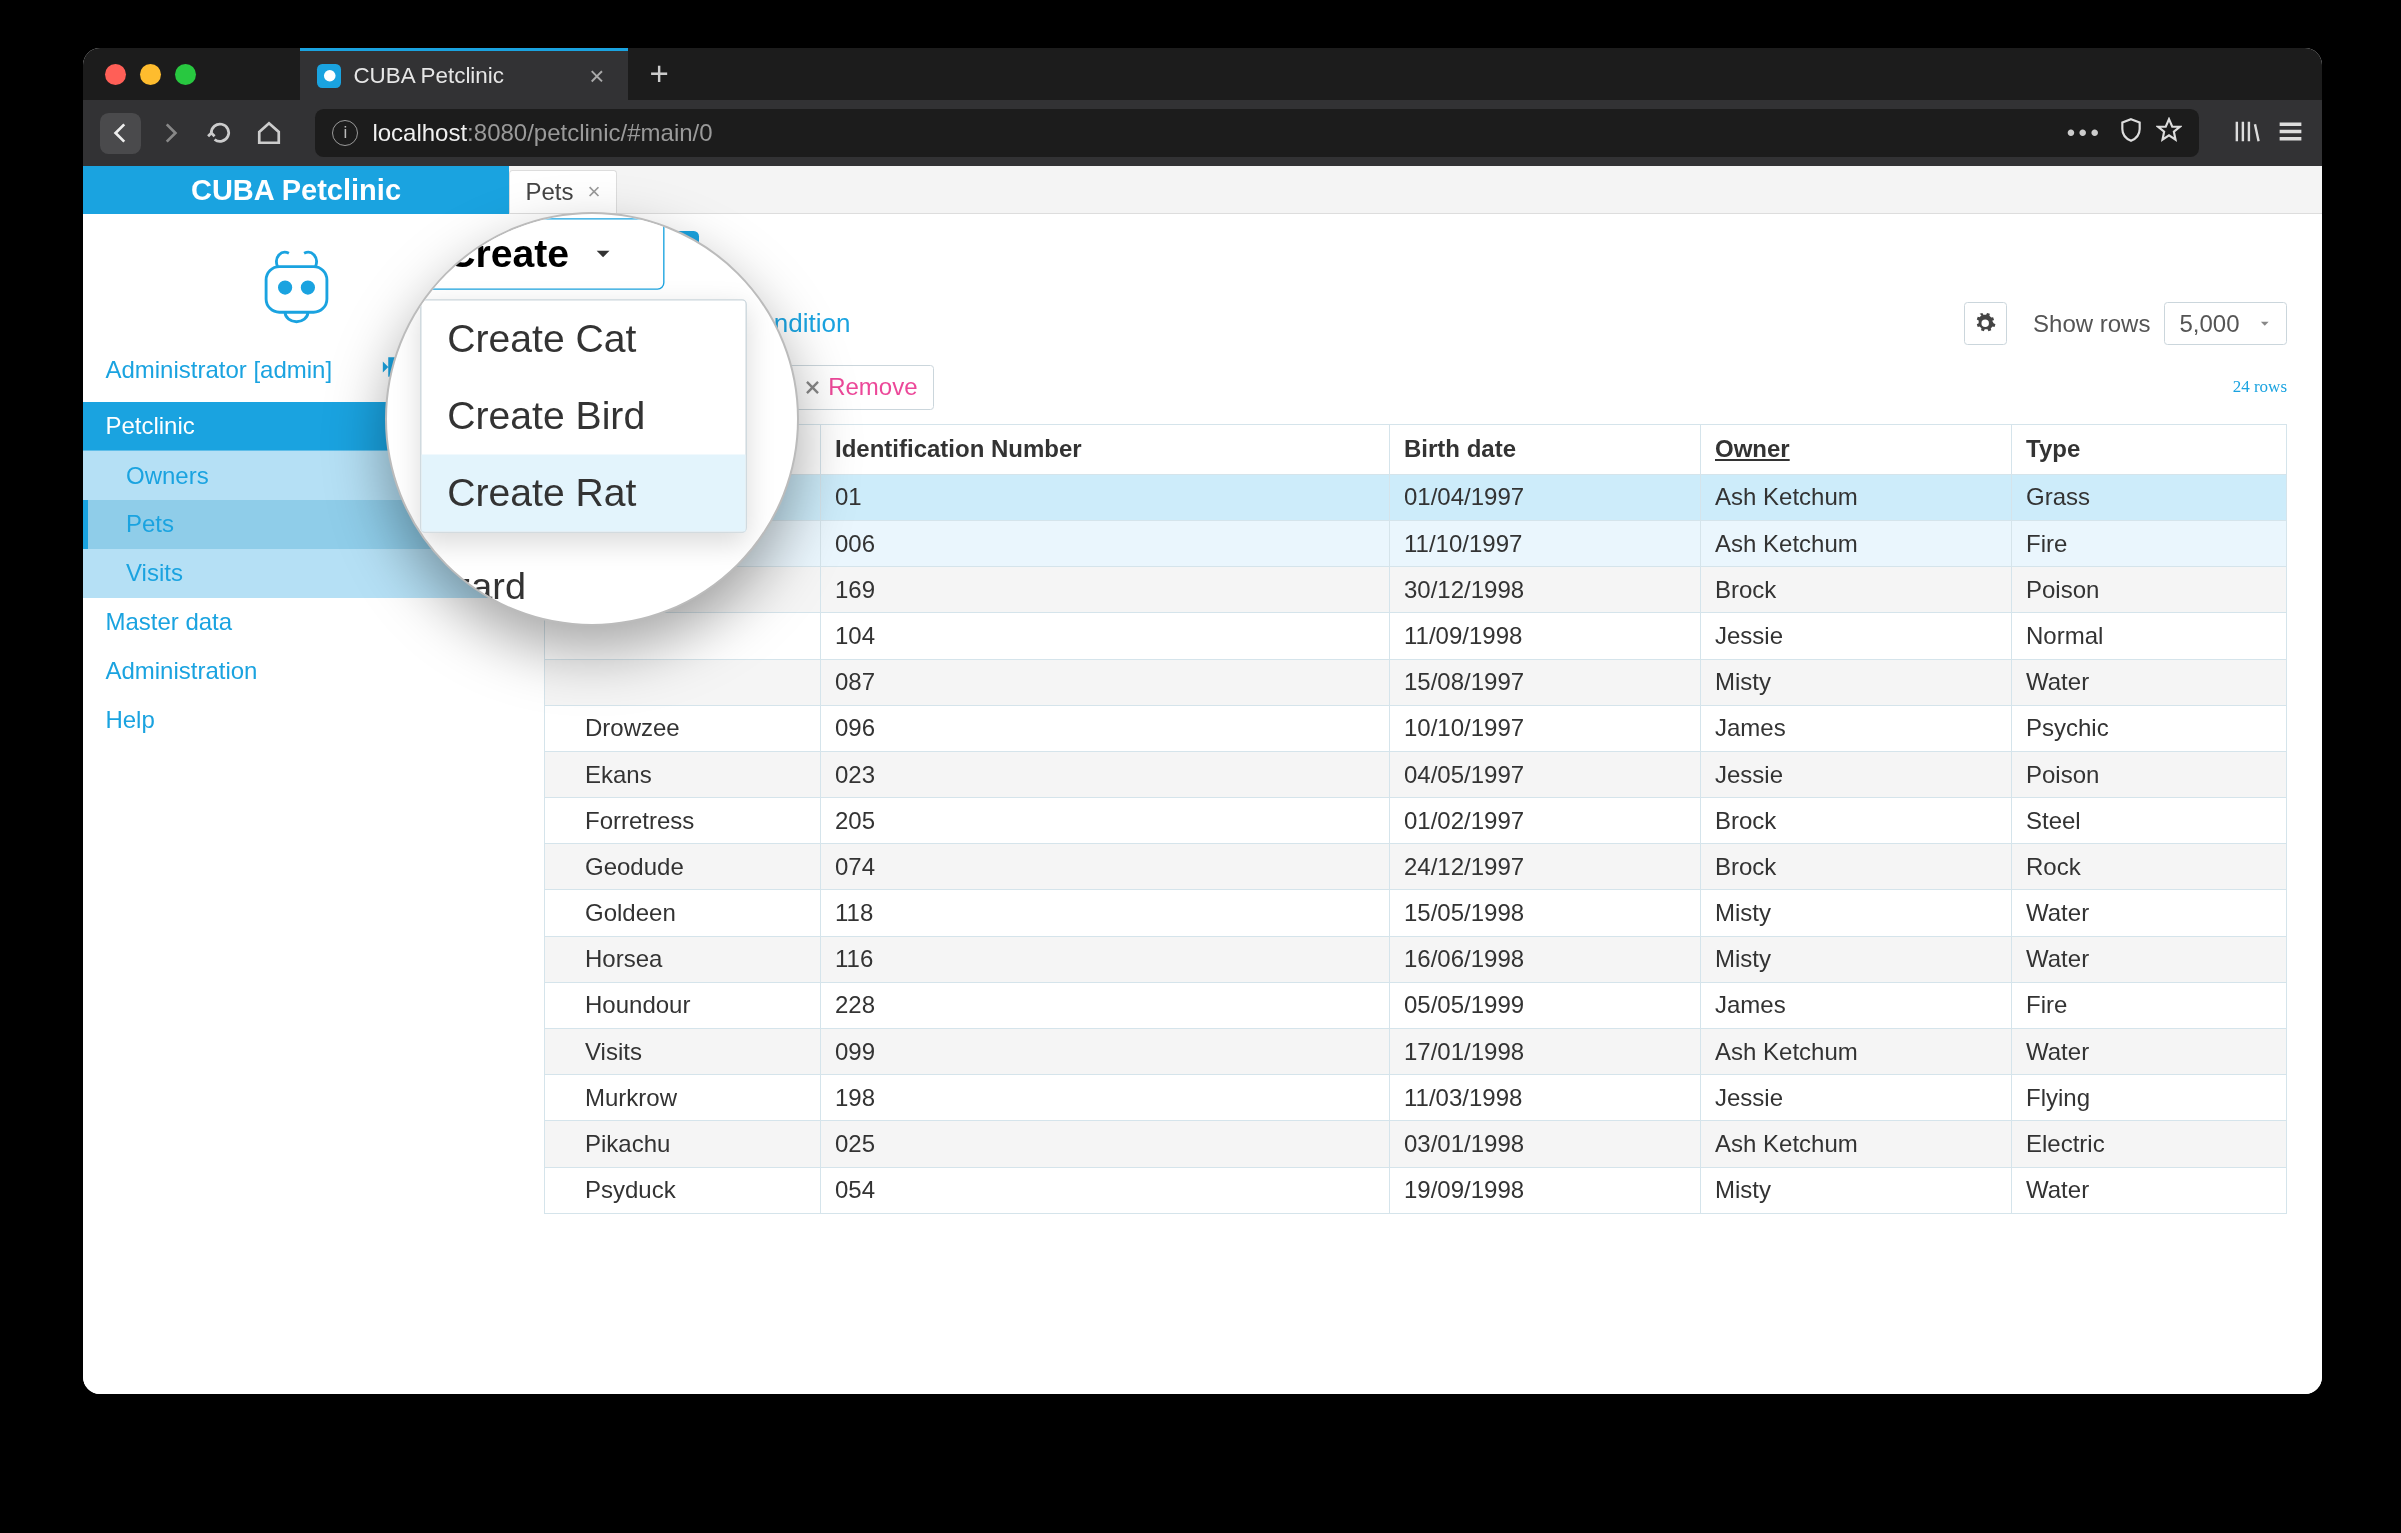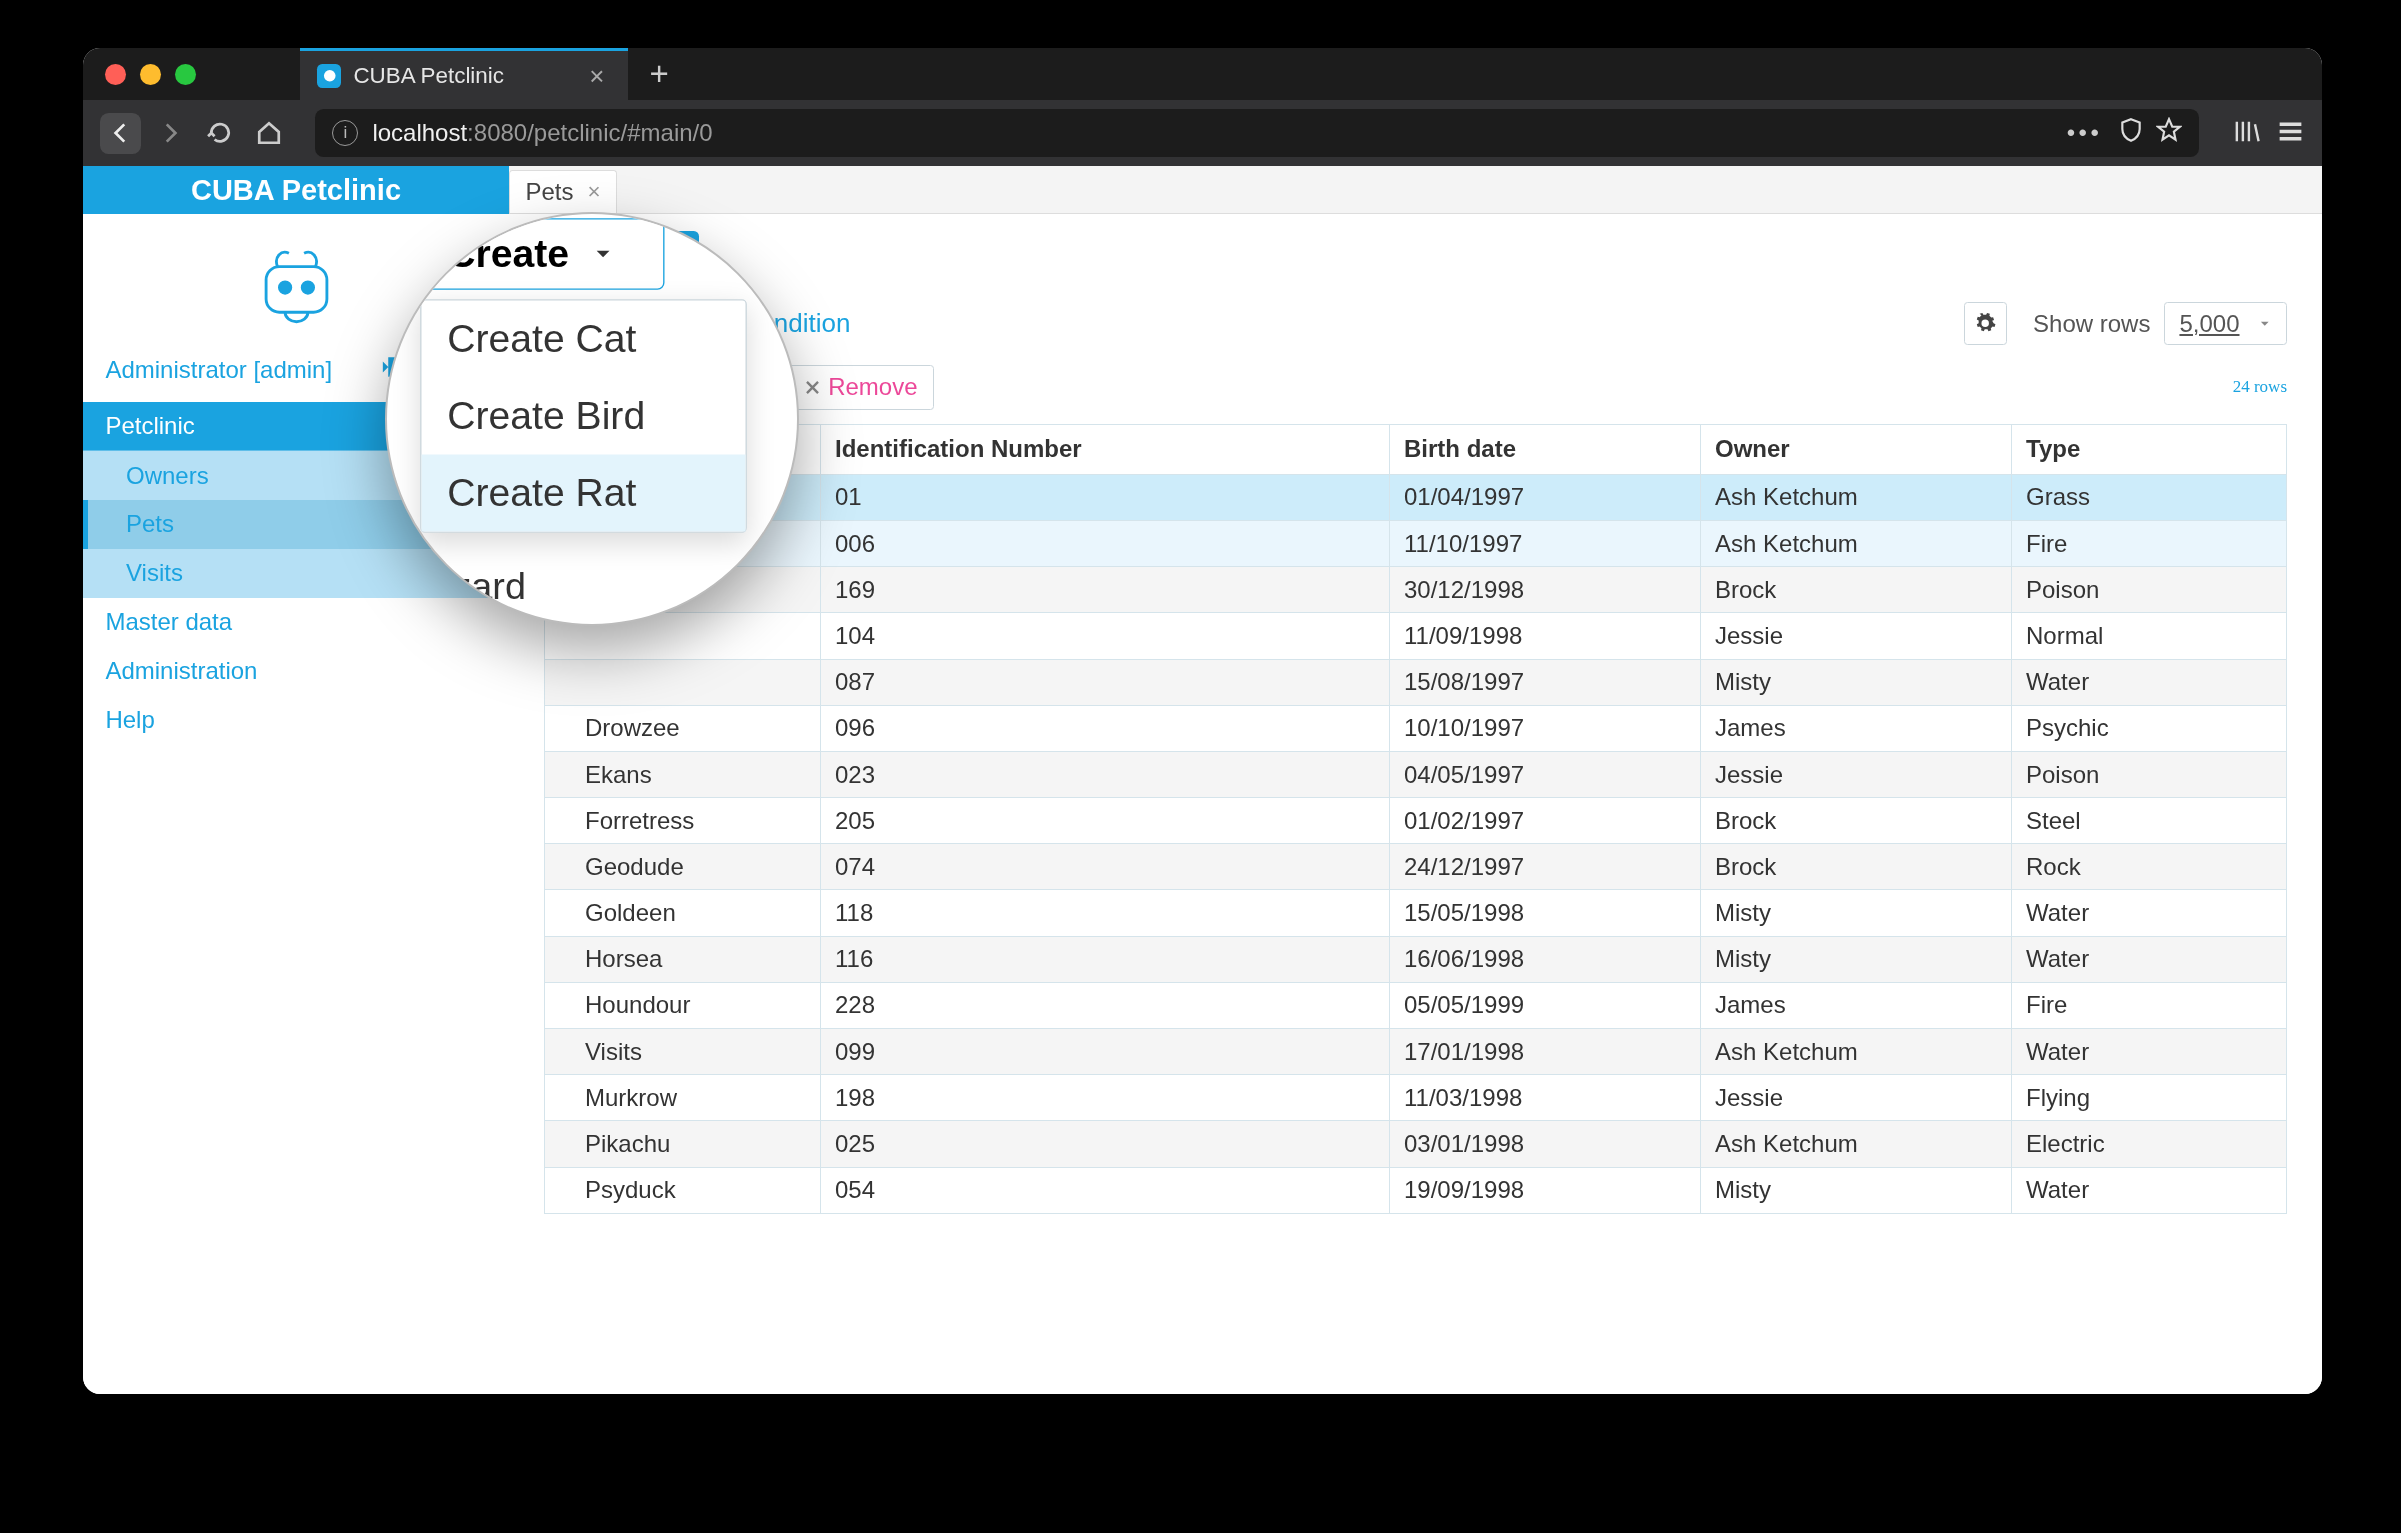--- a/index.html
+++ b/index.html
@@ -79,21 +79,21 @@
     display:flex;align-items:center;justify-content:center;cursor:pointer;background:#fff;}
   .iconbtn svg{width:22.4px;height:22.4px;fill:#555;}
   .linkblue{color:var(--blue);font-size:26px;margin-left:8.6px;cursor:pointer;}
   .spacer{flex:1;}
   .gear{width:43px;height:43px;border:0.9px solid #cbd6dc;border-radius:3.5px;
     display:flex;align-items:center;justify-content:center;cursor:pointer;}
   .gear svg{width:22.4px;height:22.4px;fill:#444;}
   .showrows{display:flex;align-items:center;gap:14px;margin-left:14px;}
   .showrows .lbl{font-size:24px;color:#555;}
   .showrows .sel{border:0.9px solid #cbd6dc;border-radius:3.5px;height:43px;
-    display:flex;align-items:center;padding:0 14px;font-size:24px;color:#555;gap:17px;cursor:pointer;text-decoration:underline;}
+    display:flex;align-items:center;padding:0 14px;font-size:24px;color:#555;gap:17px;cursor:pointer;}
   .showrows .sel svg{width:15.5px;height:15.5px;fill:#888;}
   .actionrow{display:flex;align-items:center;margin-top:17px;gap:17px;}
   .createbtn{border:1.7px solid var(--blue);border-radius:5.2px;height:50px;
     display:flex;align-items:center;padding:0 19px;font-size:28px;font-weight:600;gap:15.5px;cursor:pointer;background:#fff;}
   .createbtn svg{width:19px;height:19px;fill:#333;}
   .ghostbtn{border:0.9px solid #cbd6dc;border-radius:3.5px;height:45px;
     display:flex;align-items:center;padding:0 15.5px;font-size:24px;color:#ec4899;gap:6px;cursor:pointer;background:#fff;}
   .ghostbtn svg{width:19px;height:19px;fill:#888;}
   .rowscount{margin-left:auto;color:var(--blue);font-size:17px;font-family:Liberation Serif, serif;}
   table{width:100%;border-collapse:collapse;margin-top:12px;font-size:24px;}
@@ -285,21 +285,21 @@
           </div>
           <span class="rowscount">24 rows</span>
         </div>
 
         <table>
           <thead>
               <tr id="thead-row">
                 <th style="width: 276px;">Name</th>
                 <th style="width: 569px;">Identification Number</th>
                 <th style="width: 311px;">Birth date</th>
-                <th style="width: 311px;">Owner</th>
+                <th style="width: 311px; text-decoration: underline;">Owner</th>
                 <th>Type</th>
               </tr>
             </thead>
           <tbody id="tbody">
               <tr class="row-sel">
                 <td class="name"></td>
                 <td>01</td>
                 <td>01/04/1997</td>
                 <td>Ash Ketchum</td>
                 <td>Grass</td>

